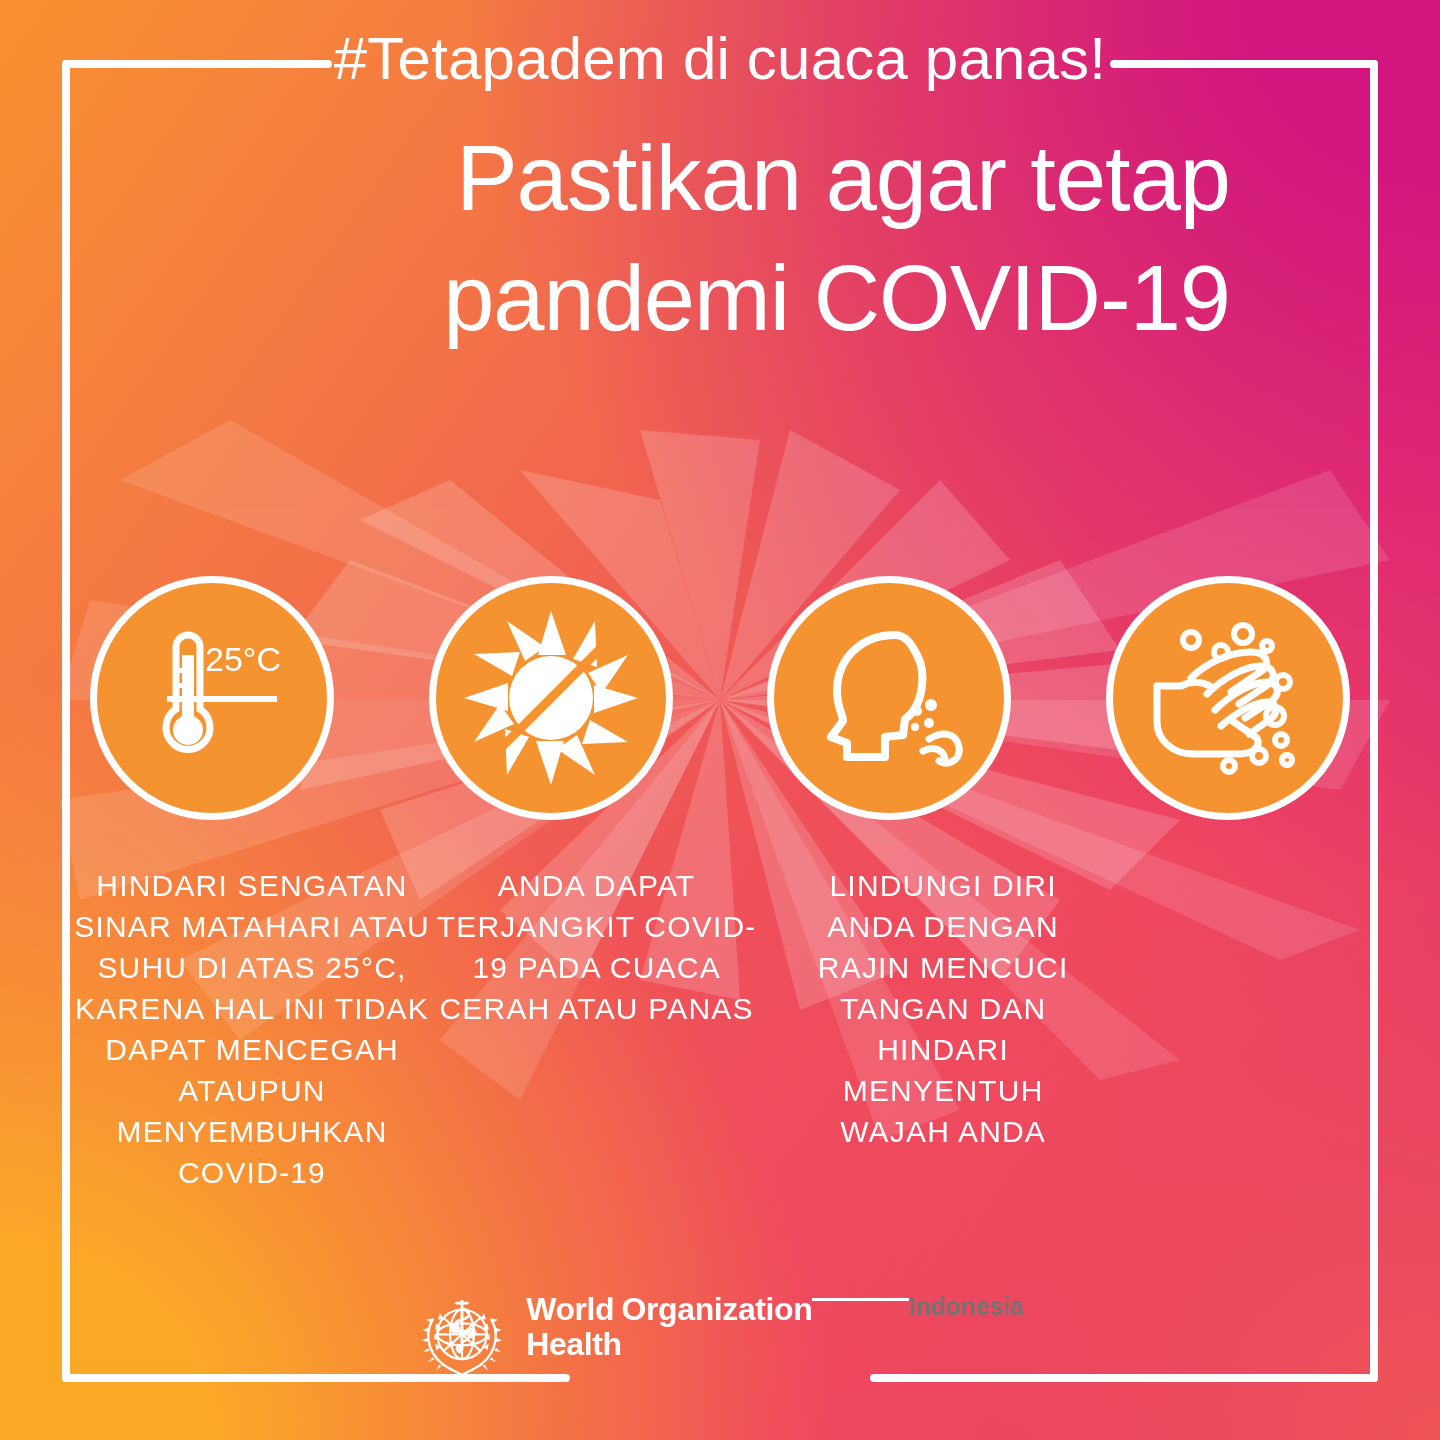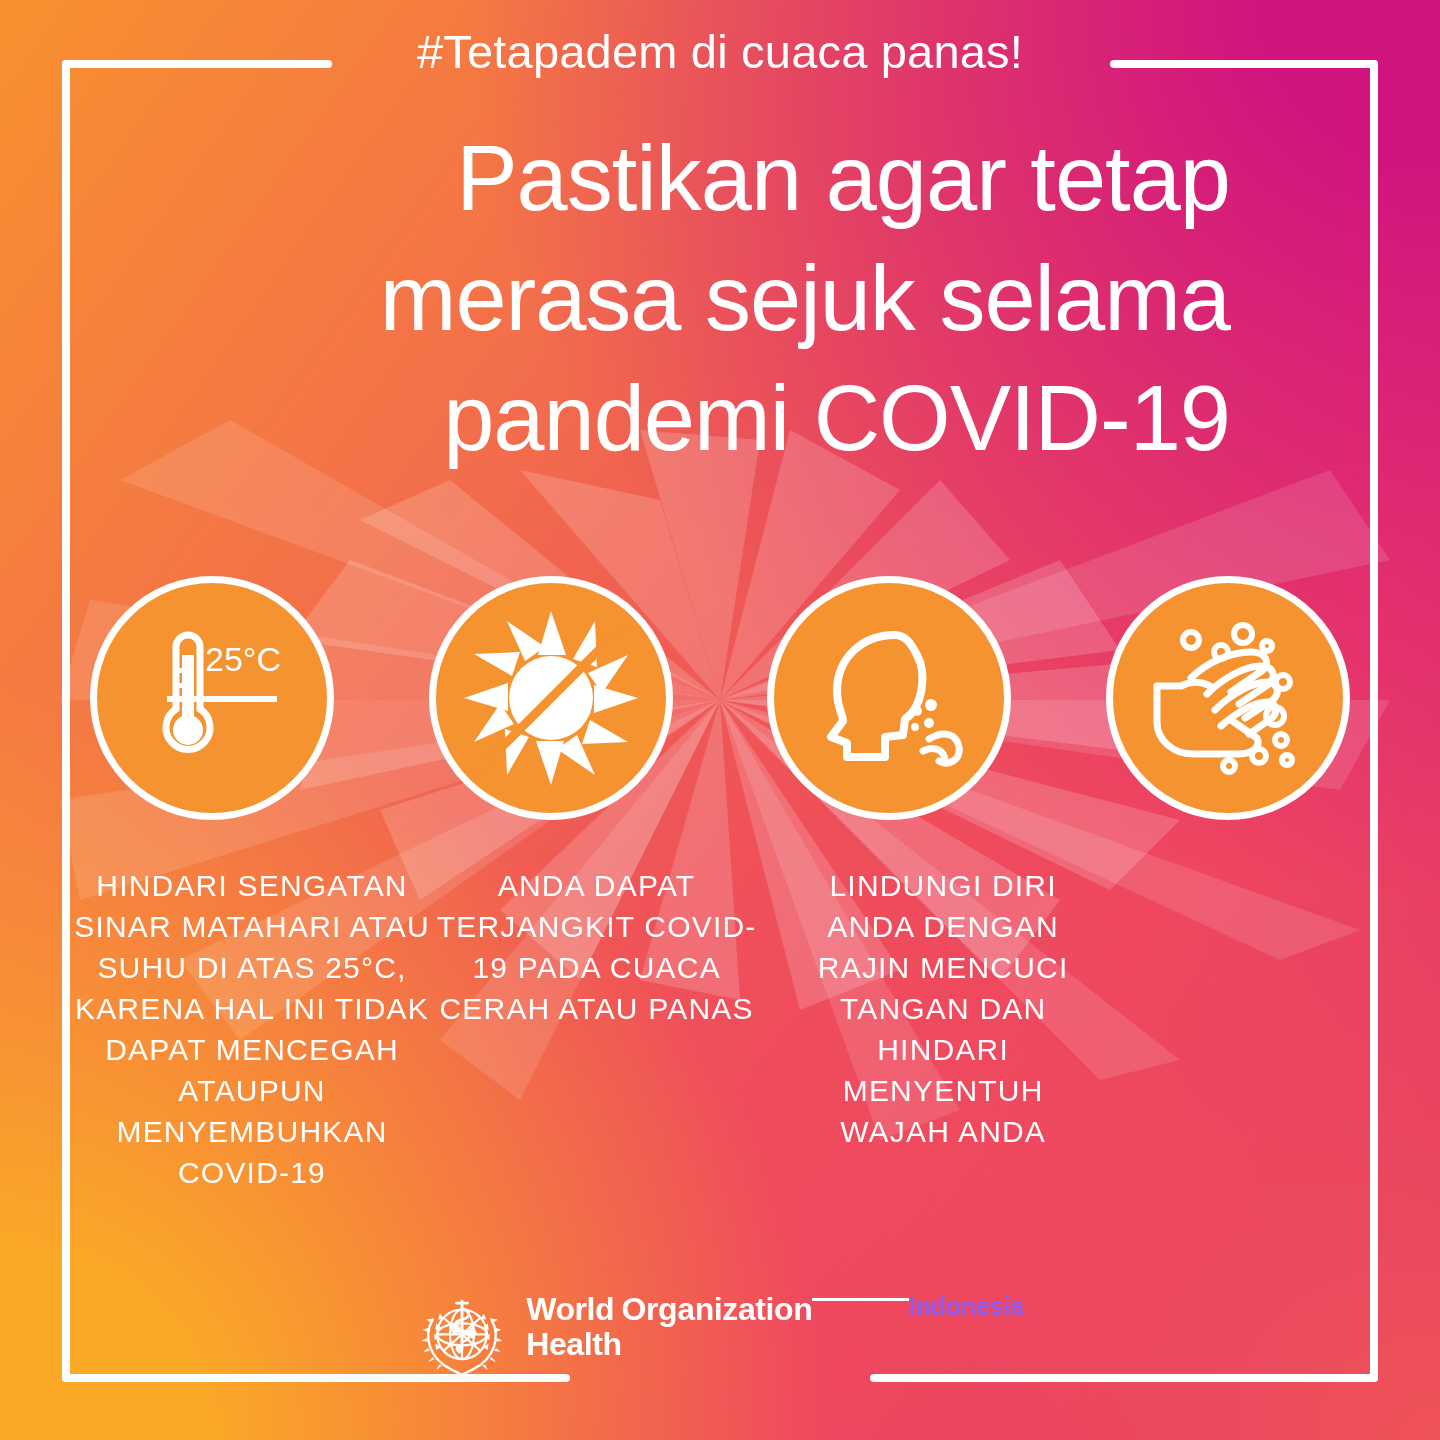--- a/index.html
+++ b/index.html
@@ -22,21 +22,21 @@
   #frame-top-left   { left:62px;  top:60px;  width:270px; height:8px; }
   #frame-top-right  { left:1110px;top:60px;  width:268px; height:8px; }
   #frame-left       { left:62px;  top:60px;  width:8px;   height:1322px; }
   #frame-right      { left:1370px;top:60px;  width:8px;   height:1322px; }
   #frame-bot-left   { left:62px;  top:1374px;width:508px; height:8px; }
   #frame-bot-right  { left:870px; top:1374px;width:508px; height:8px; }
 
   
   #hashtag {
     position:absolute; left:0; top:24px; width:1440px;
-    text-align:center; color:#fff; font-size:47px; font-weight:400;
+    text-align:center; color:#fff; font-size:60px; font-weight:400;
     letter-spacing:0.2px; white-space:nowrap;
   }
 
   
   #headline {
     position:absolute; left:210px; top:118px; width:1020px;
     text-align:right; color:#fff; font-weight:400;
     font-size:92px; line-height:120px; letter-spacing:-1px;
   }
   #headline div { white-space:nowrap; }
@@ -73,21 +73,21 @@
     display:flex; justify-content:center; align-items:flex-start; gap:18px;
   }
   #who-emblem { flex:0 0 auto; }
   #who-words { display:flex; flex-direction:row; }
   .who-line {
     color:#fff; font-size:32px; line-height:35px;
     font-weight:700; letter-spacing:-0.4px;
   }
   #who-divider { height:3px; background:#fff; margin:6px 0 7px 0; width:100%; }
   #who-country {
-    color:#8b5cf6; font-size:25px; font-weight:700; letter-spacing:-0.2px;
+    color:#737373; font-size:25px; font-weight:700; letter-spacing:-0.2px;
   }
 </style>
 </head>
 <body>
 
 <svg id="rays" viewBox="0 0 1440 1440" xmlns="http://www.w3.org/2000/svg" aria-hidden="true">
   <g fill="#ffffff" opacity="0.17">
     <polygon points="720,700 520,470 660,500"></polygon>
     <polygon points="720,700 640,430 760,440"></polygon>
     <polygon points="720,700 790,430 900,490"></polygon>
@@ -122,21 +122,20 @@
 <div class="frame-seg" id="frame-top-right"></div>
 <div class="frame-seg" id="frame-left"></div>
 <div class="frame-seg" id="frame-right"></div>
 <div class="frame-seg" id="frame-bot-left"></div>
 <div class="frame-seg" id="frame-bot-right"></div>
 
 <div id="hashtag">#Tetapadem di cuaca panas!</div>
 
 <div id="headline">
   <div>Pastikan agar tetap</div>
-  <div>merasa sejuk selama</div>
   <div>pandemi COVID-19</div>
 </div>
 
 <div id="icon-row">
 
   <div class="icon-circle">
     <svg width="170" height="170" viewBox="0 0 170 170">
       <g fill="none" stroke="#fff" stroke-width="7">
         <path d="M49 96 V34 a12 12 0 0 1 24 0 V96 a22 22 0 1 1 -24 0 Z"></path>
       </g>

